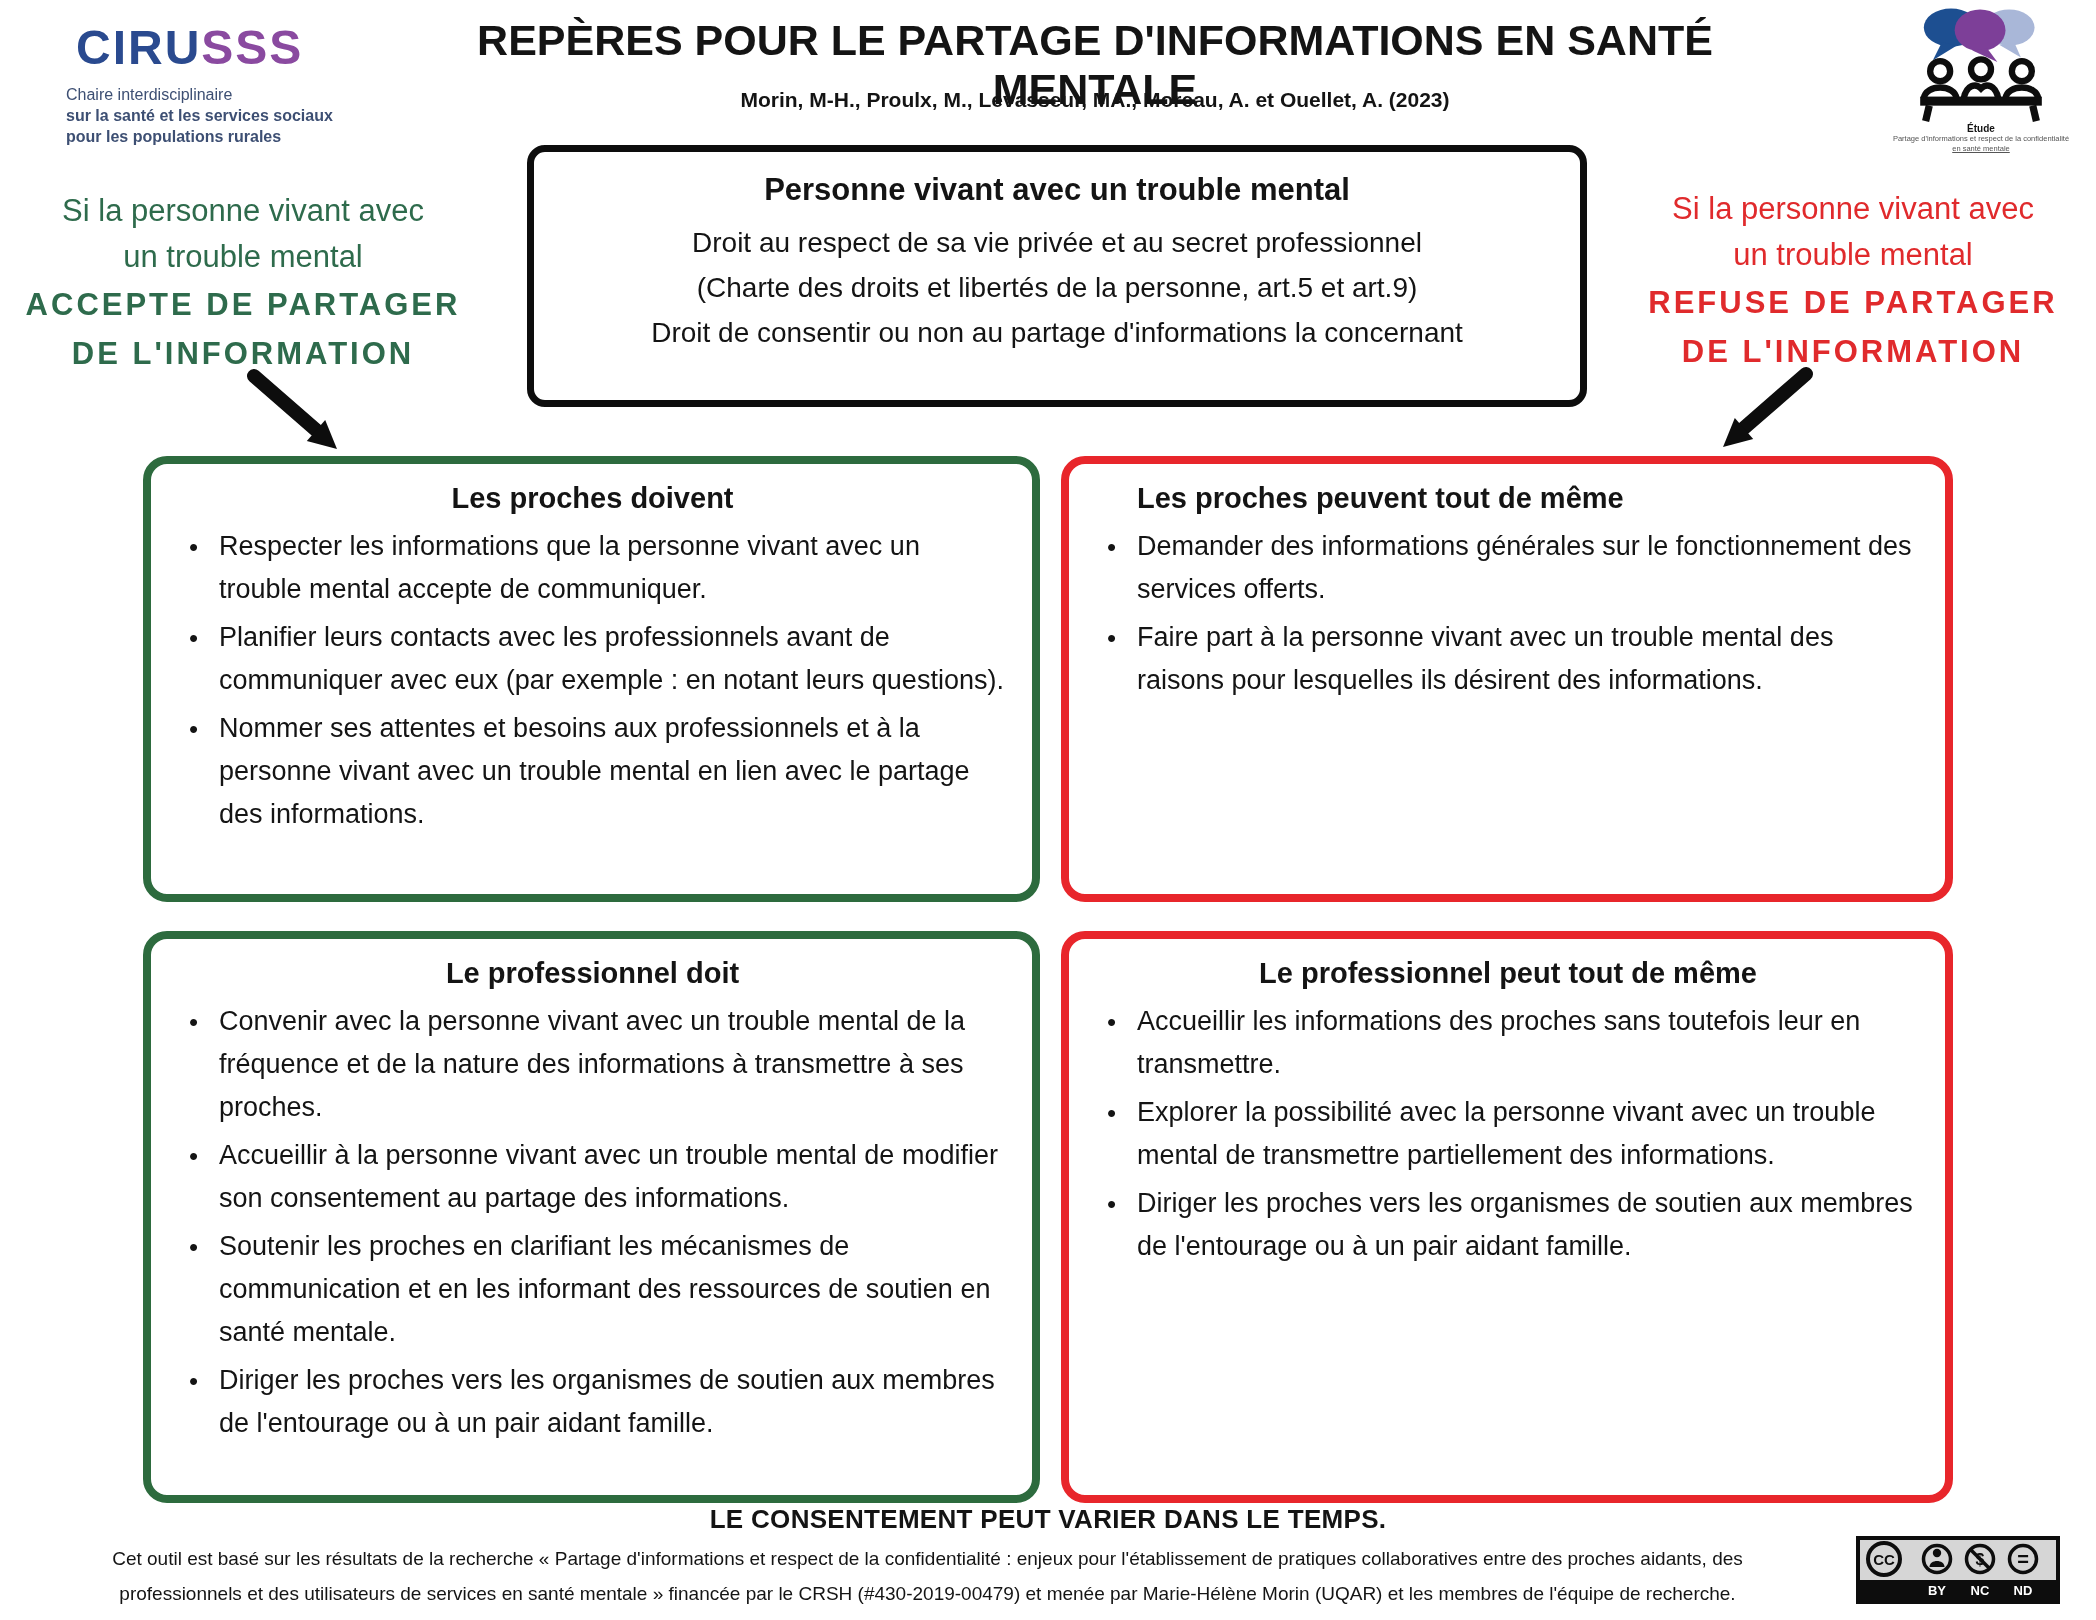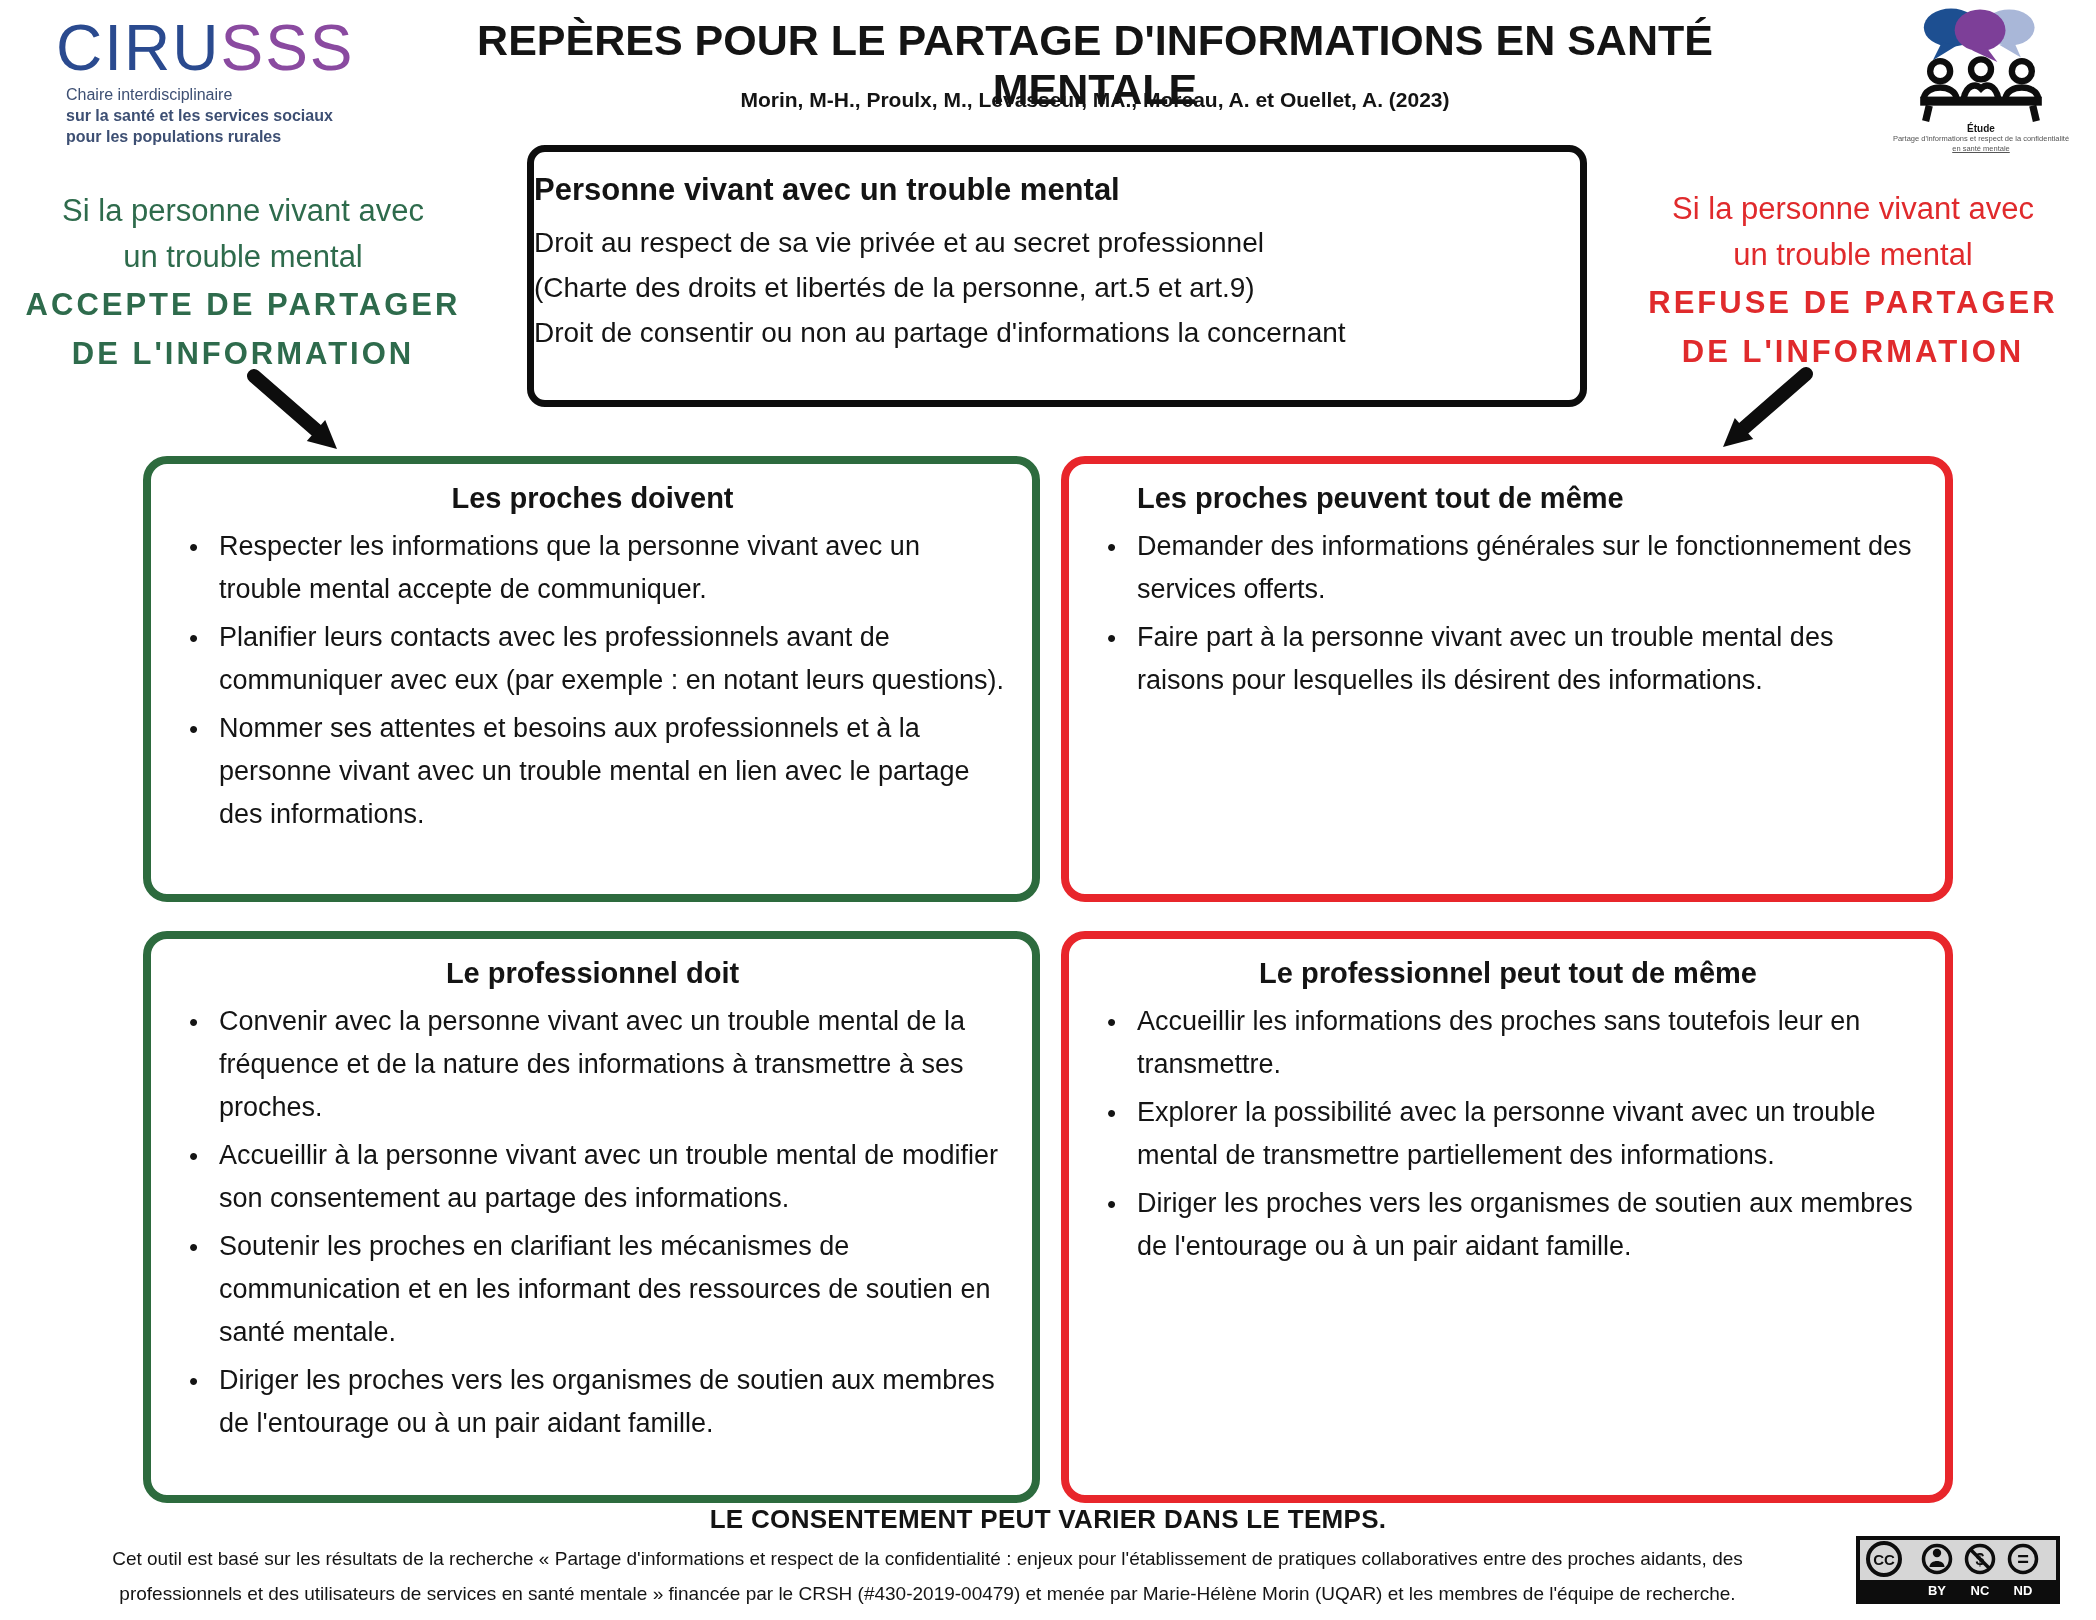--- a/index.html
+++ b/index.html
@@ -6,42 +6,42 @@
   html, body { margin: 0; padding: 0; }
   body {
     width: 2096px; height: 1620px; position: relative;
     background: #ffffff; color: #141414;
     font-family: "Liberation Sans", "DejaVu Sans", sans-serif;
     overflow: hidden;
   }
 
   
   .logo { position: absolute; left: 56px; top: 18px; }
-  .logo-text { font-size: 64px; font-weight: 400; letter-spacing: 2px; line-height: 60px; }
+  .logo-text { font-size: 48px; font-weight: 700; letter-spacing: 2px; line-height: 60px; margin-left: 20px; }
   .logo-blue { color: #2a4a8f; }
   .logo-purple { color: #8a4aa0; }
   .tagline { position: absolute; left: 66px; top: 84px; width: 330px;
              font-size: 16px; line-height: 21px; color: #3d4f73; }
   .tagline .t2, .tagline .t3 { font-weight: bold; }
 
   .main-title { position: absolute; left: 370px; top: 16px; width: 1450px; margin: 0;
                 text-align: center; font-size: 43px; font-weight: bold; letter-spacing: 0px; }
   .authors { position: absolute; left: 370px; top: 88px; width: 1450px;
              text-align: center; font-size: 21px; font-weight: bold; }
 
   .study { position: absolute; left: 1888px; top: 4px; width: 186px; text-align: center; }
   .study svg { display: block; margin: 0 auto; }
   .study-label { font-size: 10px; font-weight: bold; margin-top: 1px; }
   .study-caption { font-size: 7.5px; color: #555; line-height: 10px; }
   .study-link { font-size: 7.5px; color: #555; line-height: 10px; text-decoration: underline; cursor: pointer; }
 
   
   .center-box { position: absolute; left: 527px; top: 145px; width: 1060px; height: 262px;
                 border: 7px solid #0d0d0d; border-radius: 18px; background: #fff;
-                padding-top: 20px; }
+                text-align: center; padding-top: 20px; }
   .center-box-title { font-size: 31px; font-weight: bold; margin-bottom: 12px; }
   .center-box-line { font-size: 28px; line-height: 45px; }
 
   
   .side-label { position: absolute; width: 470px; text-align: center; }
   .side-label .reg { font-size: 31px; line-height: 46px; }
   .side-label .strong { font-size: 31px; font-weight: bold; letter-spacing: 3px; line-height: 49px; }
   .accept { left: 8px; top: 188px; color: #2e6b4c; }
   .refuse { left: 1618px; top: 186px; color: #e02a2c; }
   .arrow { position: absolute; }

